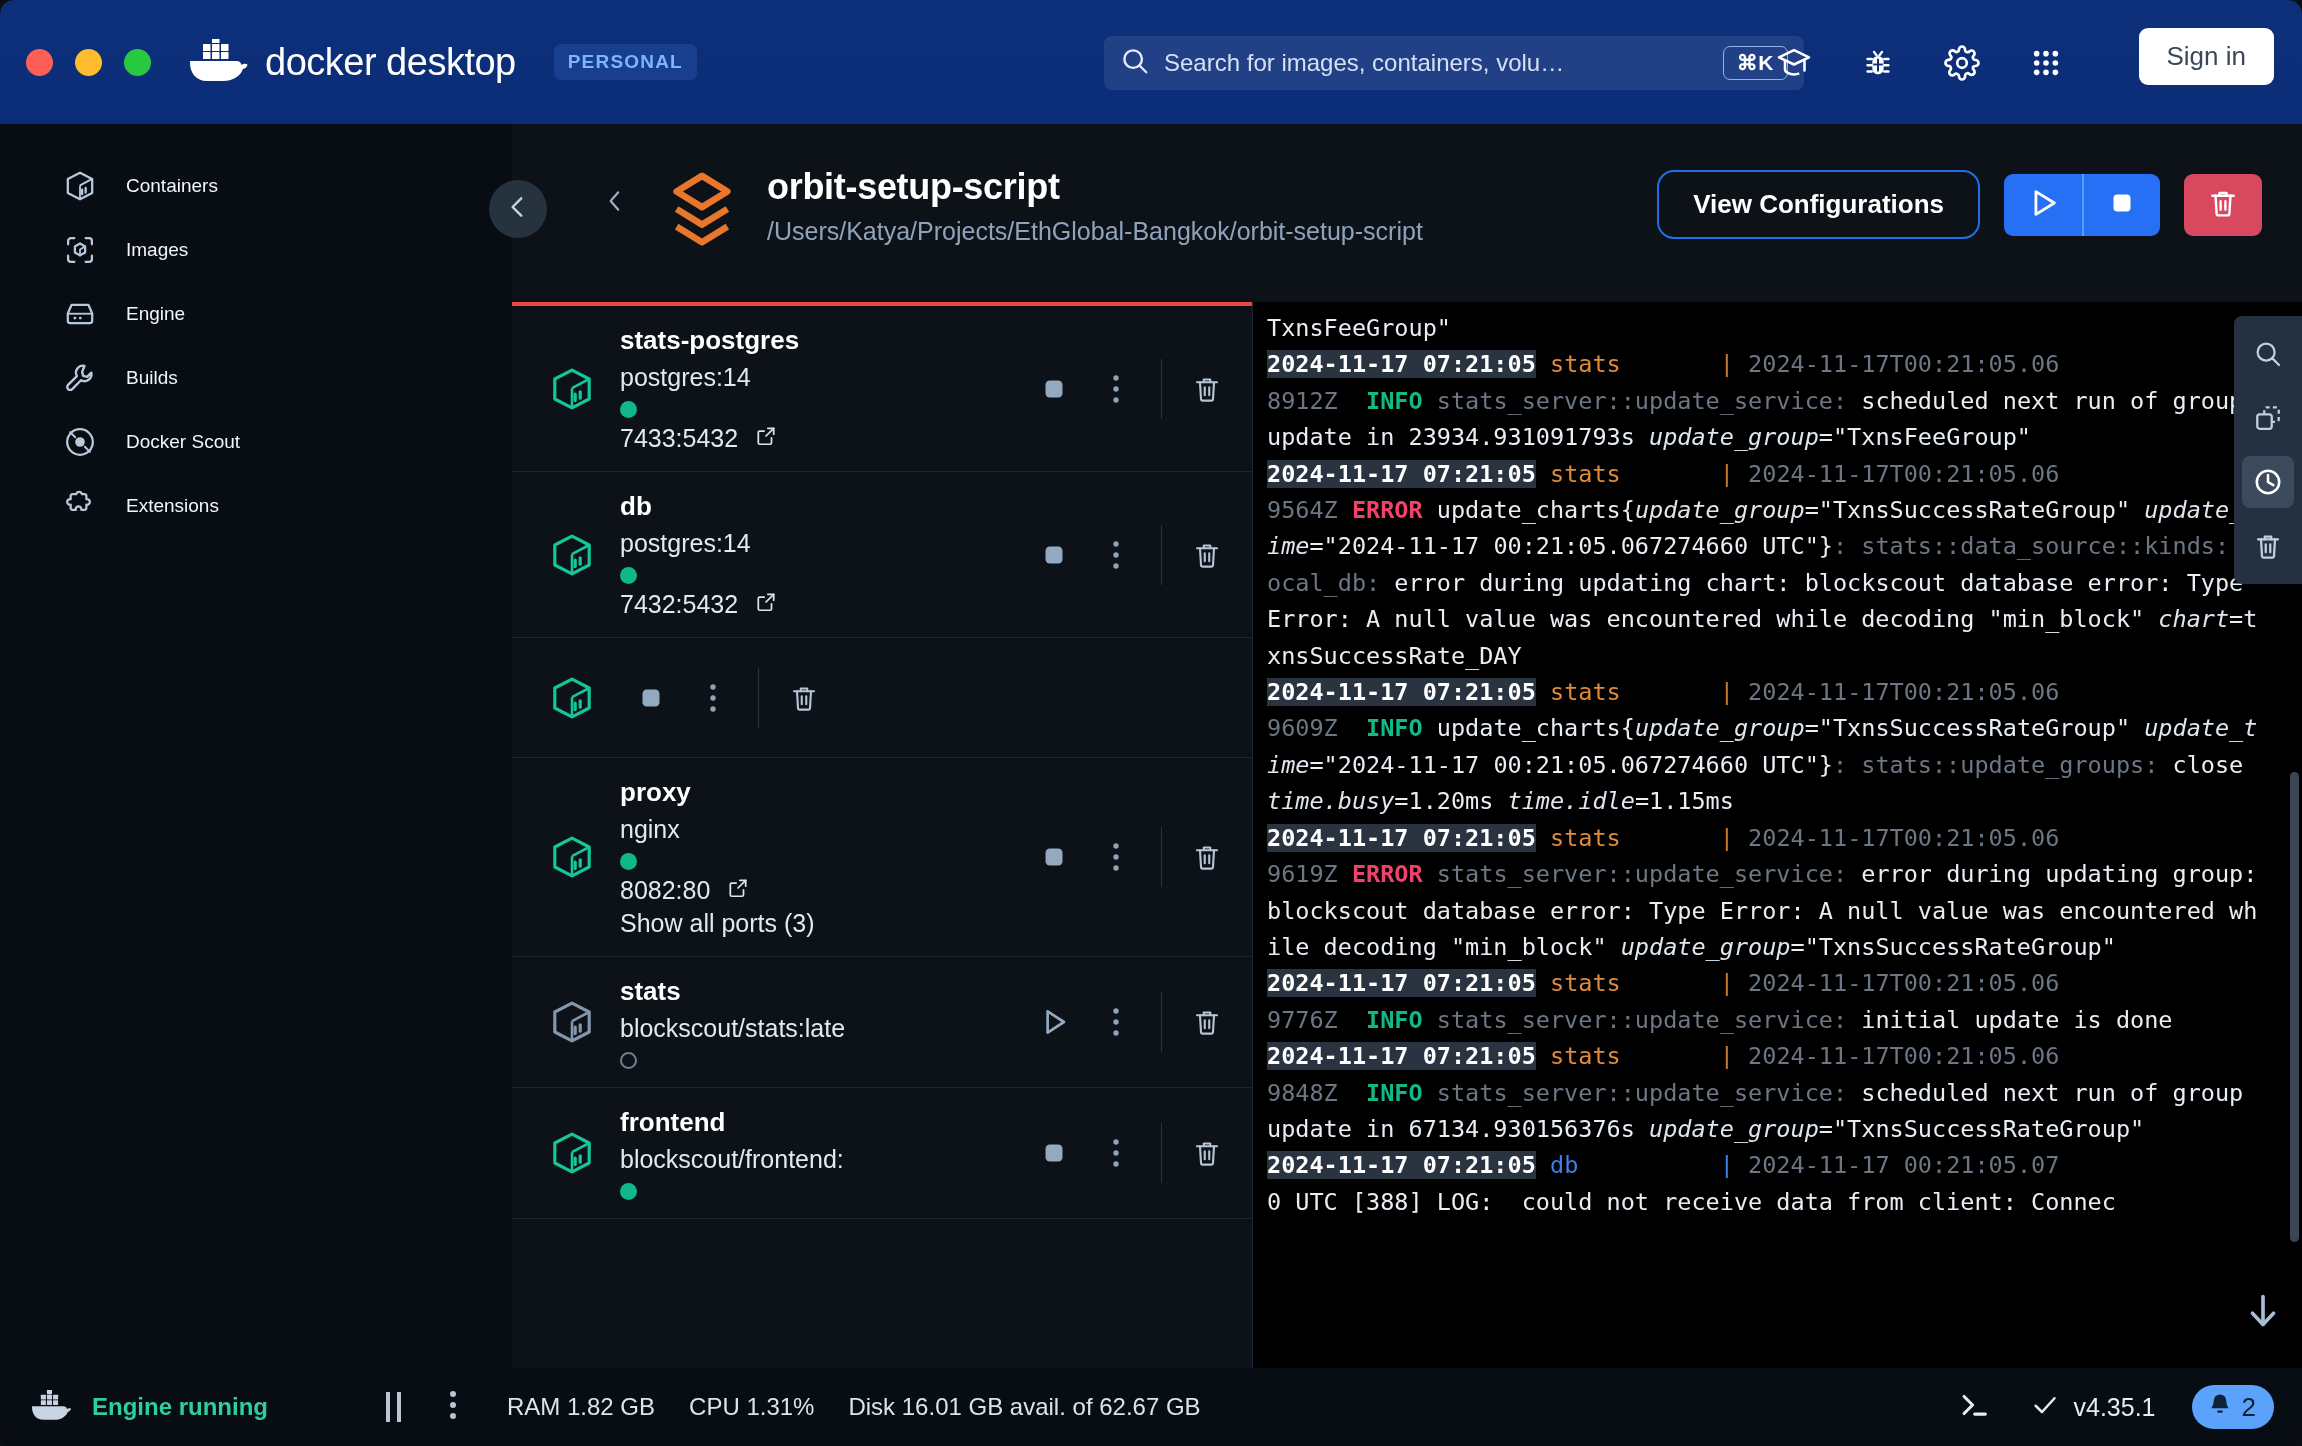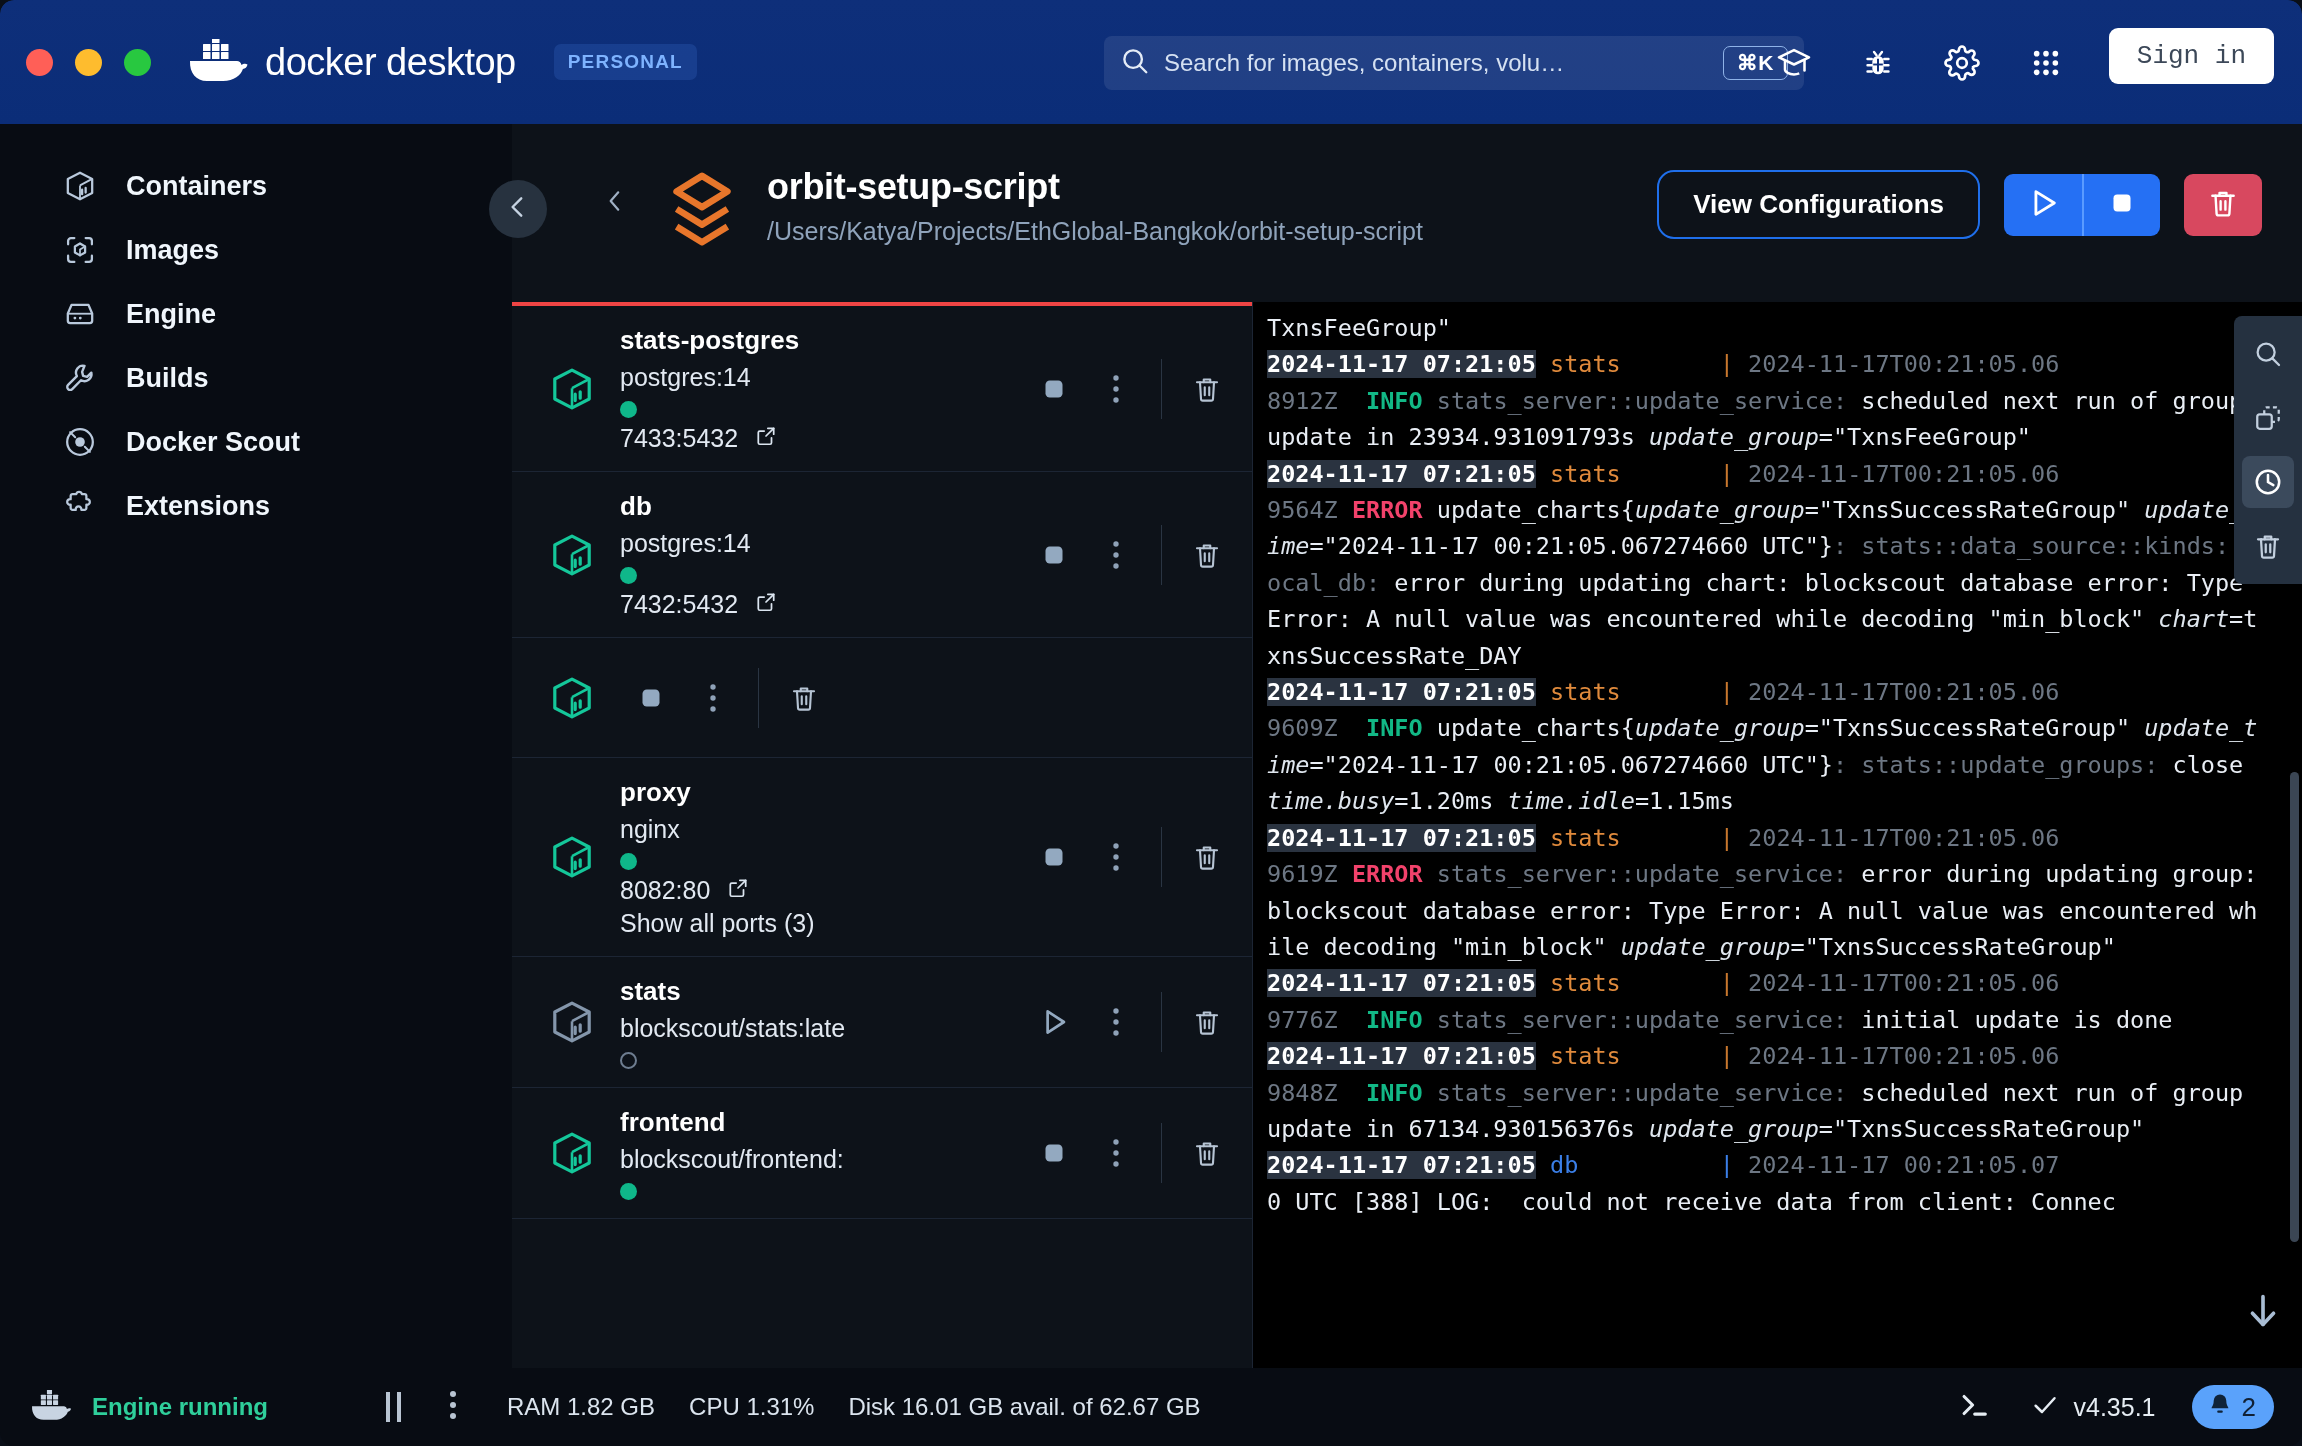--- a/index.html
+++ b/index.html
@@ -51,33 +51,33 @@
     border:1.6px solid #8fb3e8; border-radius:7px; color:#fff;
     font-size:21px; font-weight:700; padding:4px 13px; letter-spacing:0.5px;
   }
 
   .topicons{ position:absolute; right:236px; top:36px; display:flex; align-items:center; gap:44px; height:54px;}
   .topicon{ cursor:pointer; display:flex; align-items:center; justify-content:center; width:40px; height:40px;}
   .signin{
     position:absolute; right:28px; top:28px;
     background:#fff; color:#3c4858; border-radius:9px;
     font-size:26px; font-weight:400; padding:13px 28px;
-    cursor:pointer; font-family:Liberation Mono, monospace;
+    cursor:pointer; font-family:Liberation Sans, sans-serif;
   }
 
   
   .sidebar{
     position:absolute; left:0; top:124px; width:512px; bottom:78px;
     background:#080c13;
   }
   .navitem{
     display:flex; align-items:center; height:64px; padding-left:62px; gap:28px;
     cursor:pointer; color:#f0f6fc;
   }
-  .navitem .nlabel{ font-size:27px; font-weight:700; }
+  .navitem .nlabel{ font-size:19px; font-weight:400; }
   .navicon{ width:36px; height:36px; display:flex; align-items:center; justify-content:center; }
   .navspace{ height:30px; }
 
   .collapse{
     position:absolute; left:489px; top:180px; width:58px; height:58px;
     border-radius:50%; background:#27323f; display:flex; align-items:center;
     justify-content:center; cursor:pointer; z-index:30;
   }
 
   

